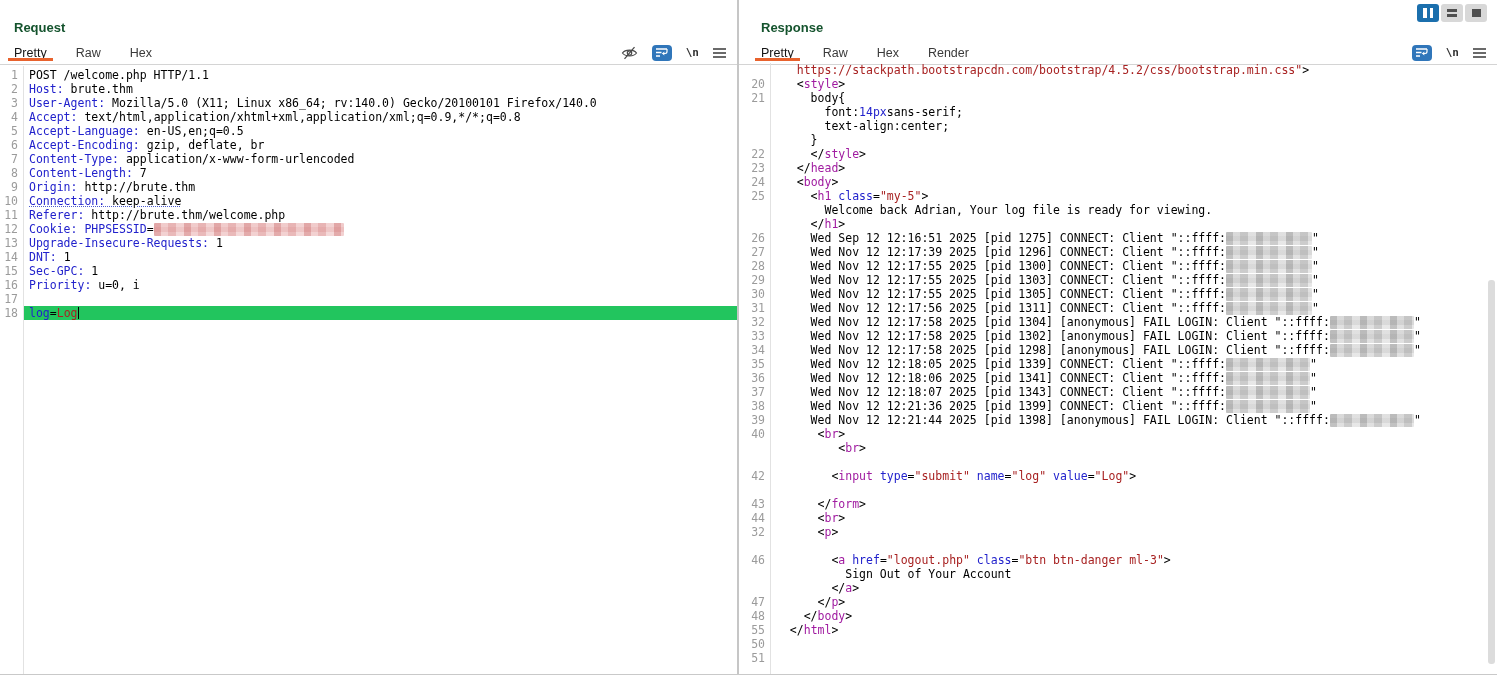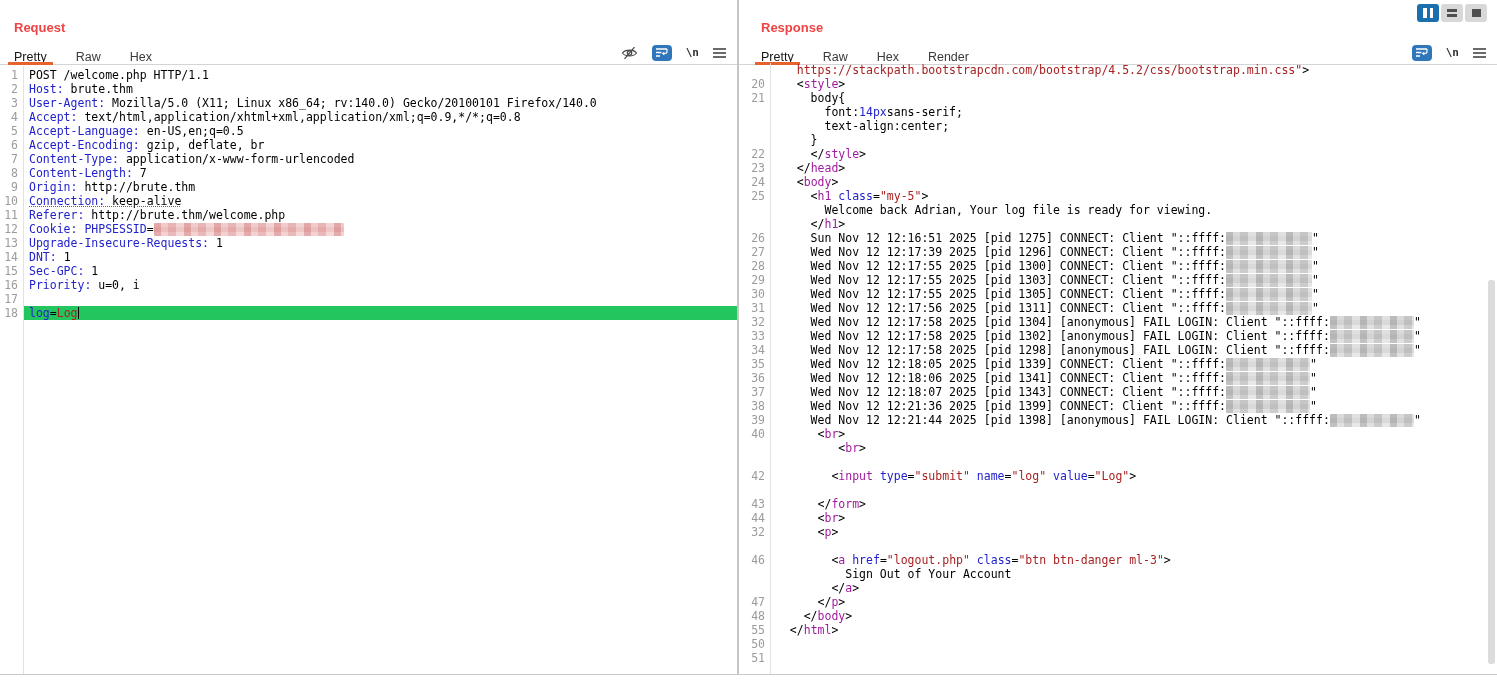--- a/index.html
+++ b/index.html
@@ -11,26 +11,26 @@
   body{
     width:1497px;height:681px;position:relative;background:#fff;overflow:hidden;
     font-family:"Liberation Sans",sans-serif;
   }
   .pane{position:absolute;top:0;bottom:7px;background:#fff;overflow:hidden}
   .request-pane{left:0;width:737px}
   .response-pane{left:739px;right:0}
   .splitter{position:absolute;left:737px;top:0;bottom:7px;width:2px;background:#c6c6c6;cursor:col-resize}
   .bottom-line{position:absolute;left:0;right:0;top:674px;height:1px;background:#c9c9c9}
 
-  .pane-title{position:absolute;top:20px;font-size:13px;font-weight:700;color:#ef4444}
+  .pane-title{position:absolute;top:20px;font-size:13px;font-weight:700;color:#14532d}
   .request-pane .pane-title{left:14px}
   .response-pane .pane-title{left:22px}
 
   .tabbar{position:absolute;top:41px;left:0;right:0;height:24px;border-bottom:1px solid #d4d4d4;display:flex;align-items:stretch}
-  .tabs{display:flex;align-items:flex-end}
+  .tabs{display:flex;align-items:center}
   .request-pane .tabs{padding-left:8px}
   .response-pane .tabs{padding-left:16px}
   .tab{padding:0 6px;margin-right:17px;font-size:12.5px;color:#3a3a3a;display:flex;align-items:center;position:relative;cursor:pointer}
   .tab.active{color:#141414}
   .tab.active::after{content:'';position:absolute;left:0;right:0;bottom:-1px;height:3px;background:var(--orange)}
   .tools{margin-left:auto;display:flex;align-items:center;gap:14px;padding-right:11px}
   .toolbtn{display:flex;align-items:center;justify-content:center;cursor:pointer;border:none;background:none;padding:0}
   .wrap-btn{width:20px;height:16px;border-radius:4px;background:var(--wrap-blue)}
   .nl-glyph{font-family:"DejaVu Sans Mono",monospace;font-size:11px;font-weight:700;color:#333}
   .burger{width:13px;height:10px;display:flex;flex-direction:column;justify-content:space-between}
@@ -275,21 +275,21 @@
       <div class="crow">
         <span class="gut"></span>
         <span class="ct"><span class="tk-k">       Welcome back Adrian, Your log file is ready for viewing.</span></span>
       </div>
       <div class="crow">
         <span class="gut"></span>
         <span class="ct"><span class="tk-k">     &lt;/</span><span class="tk-p">h1</span><span class="tk-k">&gt;</span></span>
       </div>
       <div class="crow">
         <span class="gut">26</span>
-        <span class="ct"><span class="tk-k">     Sun Nov 12 12:16:51 2025 [pid 1275] CONNECT: Client "::ffff:</span><span class="redact gx" style="width: 86px;"></span><span class="tk-k">"</span></span>
+        <span class="ct"><span class="tk-k">     Wed Sep 12 12:16:51 2025 [pid 1275] CONNECT: Client "::ffff:</span><span class="redact gx" style="width: 86px;"></span><span class="tk-k">"</span></span>
       </div>
       <div class="crow">
         <span class="gut">27</span>
         <span class="ct"><span class="tk-k">     Wed Nov 12 12:17:39 2025 [pid 1296] CONNECT: Client "::ffff:</span><span class="redact gx" style="width: 86px;"></span><span class="tk-k">"</span></span>
       </div>
       <div class="crow">
         <span class="gut">28</span>
         <span class="ct"><span class="tk-k">     Wed Nov 12 12:17:55 2025 [pid 1300] CONNECT: Client "::ffff:</span><span class="redact gx" style="width: 86px;"></span><span class="tk-k">"</span></span>
       </div>
       <div class="crow">

